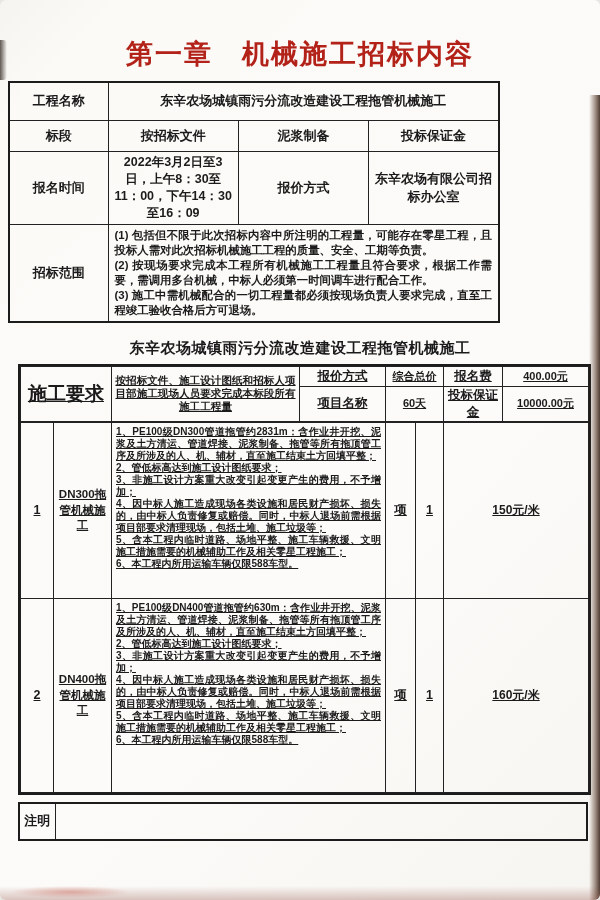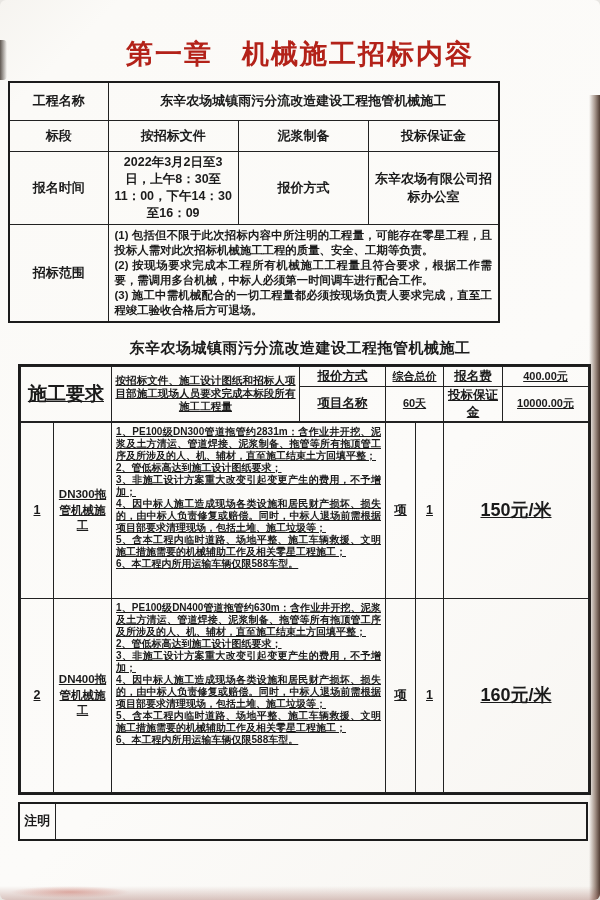--- a/index.html
+++ b/index.html
@@ -72,21 +72,21 @@
   .tblreq .reqtxt { font-size:10.6px; line-height:1.25; padding:1px 3px; }
   .tblreq .k { font-size:12.5px; height:20px; }
   .tblreq .v { font-size:11px; }
 
   .tblmain td { text-align:center; font-weight:bold; }
   .tblmain .hdr td { height:44px; font-size:12.5px; }
   .desc-cell { text-align:left !important; vertical-align:top; padding:3px 4px !important; }
   .desc-line { font-size:10px; font-weight:bold; line-height:1.2; text-align:justify; }
   .itemname { font-size:11.5px; line-height:1.35; padding:0 1px !important; }
   .num { font-size:12.5px; }
-  .price { font-size:18px; }
+  .price { font-size:12px; }
   .row1-desc { height:176px; }
   .row2-desc { height:194px; }
 
   
   .tblnotes { width:570px; margin:7px 0 0 18px; border:2px solid #1c1c1c; }
   .tblnotes .lbl { width:36px; text-align:center; font-size:13px; font-weight:bold; }
   .tblnotes .txt { padding:5px 6px 30px 6px; vertical-align:top; }
 </style>
 </head>
 <body>

